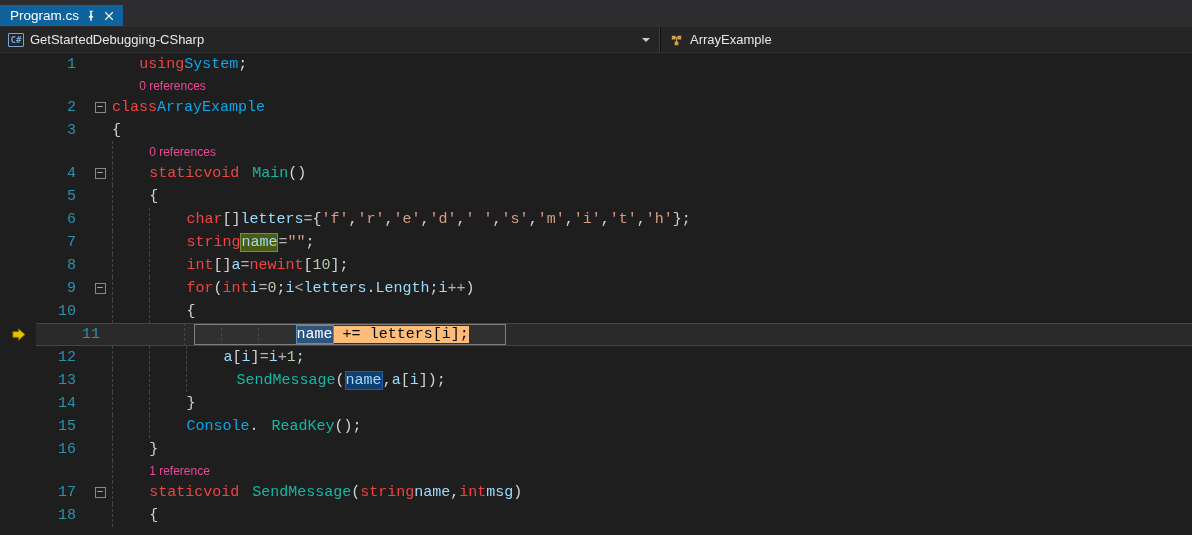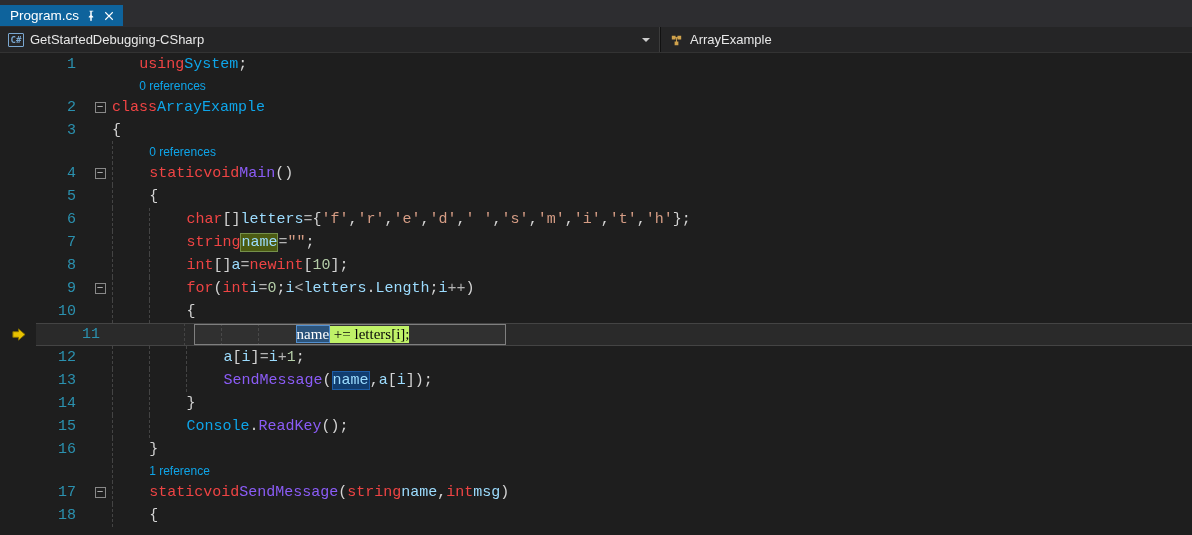--- a/index.html
+++ b/index.html
@@ -88,47 +88,47 @@
   .guide {
     display:inline-block; width:0;
     border-left:1px dashed #444;
     height:23px; vertical-align:middle;
     margin-right:0;
   }
   .ind { display:inline-block; width:9.05px; }
   
   .kw   { color:#ef4444; }
   .cls  { color:#0ea5e9; }
-  .mth  { color:#8b5cf6; }
+  .mth  { color:#14b8a6;margin-left:13px; }
   .op   { color:#b4b4b4; }
   .str  { color:#d69d85; }
   .num  { color:#b5cea8; }
   .var  { color:#9cdcfe; }
   .pun  { color:#d4d4d4; }
-  .codelens { color:#0ea5e9; font-size:12px; font-family:'Segoe UI',Arial,sans-serif;text-align:center;}
+  .codelens { color:#ec4899; font-size:12px; font-family:'Segoe UI',Arial,sans-serif;text-align:center;}
   
   .hl-name-def { background:#4b5b12; border:1px solid #75904a; padding:0 0; }
   .hl-name-use { background:#113d6f; border:1px solid #1c5ca6; padding:0 0; }
   .row.current {
     background:#2a2a2a;
     box-shadow:inset 0 1px 0 #444, inset 0 -1px 0 #444;
     gap:24px;
   }
   .row.current .code::after{
     content:""; position:absolute; right:0; top:0; bottom:0;
   }
   .sel-box {
     position:absolute;
     border:1px solid #7f7f7f;
     background:rgba(255,255,255,0.03);
     pointer-events:none;
     top:1px; bottom:1px;
   }
   .exec-stmt {
-    background:#bef264; color:#000;font-family:Liberation Serif, serif;
+    background:#fdba74; color:#000;
   }
   .exec-stmt .var, .exec-stmt .op, .exec-stmt .pun, .exec-stmt .num { color:#000; }
   .bp-arrow svg { display:block; }
 </style>
 </head>
 <body>
 
 <div class="tabstrip">
   <div class="tab">
     <span>Program.cs</span>

